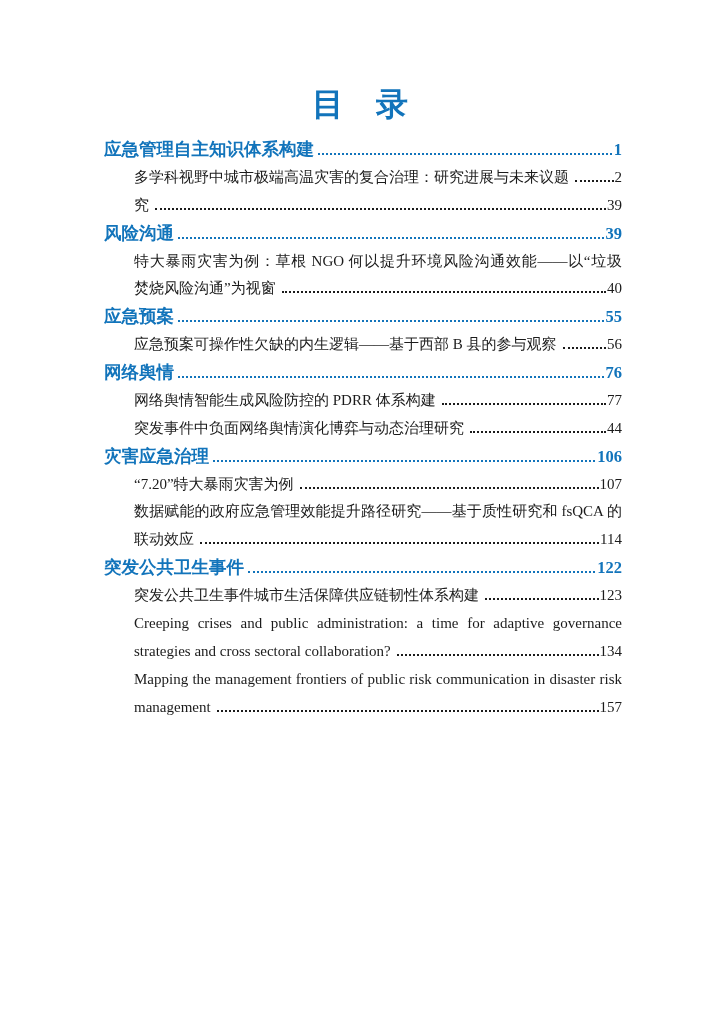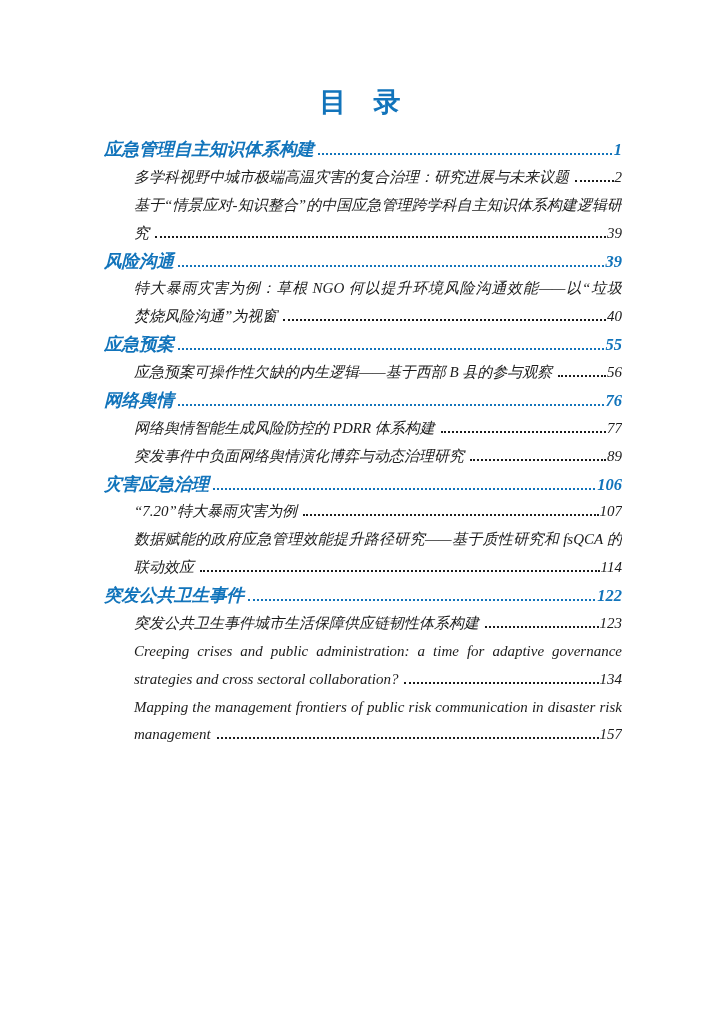--- a/index.html
+++ b/index.html
@@ -21,38 +21,37 @@
     inset: 0;
     background: #ffffff;
   }
   .doc-title {
     position: absolute;
     top: 89px;
     left: 0;
     width: 720px;
     margin: 0;
     text-align: center;
-    font-family: Liberation Mono, monospace;
+    font-family: Liberation Sans, sans-serif;
     font-weight: 700;
-    font-size: 27px;
+    font-size: 32px;
     line-height: 30px;
     color: var(--accent);
   }
   .toc {
     position: absolute;
     left: 104px;
     top: 136px;
     width: 518px;
   }
   .row {
     display: flex;
     align-items: baseline;
     height: 27.88px;
     overflow: hidden;
-    font-style: italic;
   }
   .row .text {
     white-space: nowrap;
     line-height: 27.88px;
   }
   
   .row.section .text {
     font-family: "Liberation Sans", sans-serif;
     font-weight: 700;
     font-size: 17.5px;
@@ -108,24 +107,20 @@
       <div class="row section">
     <span class="text">应急管理自主知识体系构建</span>
     <span class="leader"></span>
     <span class="pageno">1</span>
   </div>
       <div class="row entry">
     <span class="text">多学科视野中城市极端高温灾害的复合治理：研究进展与未来议题</span>
     <span class="leader"></span>
     <span class="pageno">2</span>
   </div>
-      <div class="row entry wrap">
-    <span class="text">基于“情景应对-知识整合”的中国应急管理跨学科自主知识体系构建逻辑研</span>
-
-  </div>
       <div class="row entry">
     <span class="text">究</span>
     <span class="leader"></span>
     <span class="pageno">39</span>
   </div>
       <div class="row section">
     <span class="text">风险沟通</span>
     <span class="leader"></span>
     <span class="pageno">39</span>
   </div>
@@ -154,21 +149,21 @@
     <span class="pageno">76</span>
   </div>
       <div class="row entry">
     <span class="text">网络舆情智能生成风险防控的 PDRR 体系构建</span>
     <span class="leader"></span>
     <span class="pageno">77</span>
   </div>
       <div class="row entry">
     <span class="text">突发事件中负面网络舆情演化博弈与动态治理研究</span>
     <span class="leader"></span>
-    <span class="pageno">89</span>
+    <span class="pageno">44</span>
   </div>
       <div class="row section">
     <span class="text">灾害应急治理</span>
     <span class="leader"></span>
     <span class="pageno">106</span>
   </div>
       <div class="row entry">
     <span class="text">“7.20”特大暴雨灾害为例</span>
     <span class="leader"></span>
     <span class="pageno">107</span>

